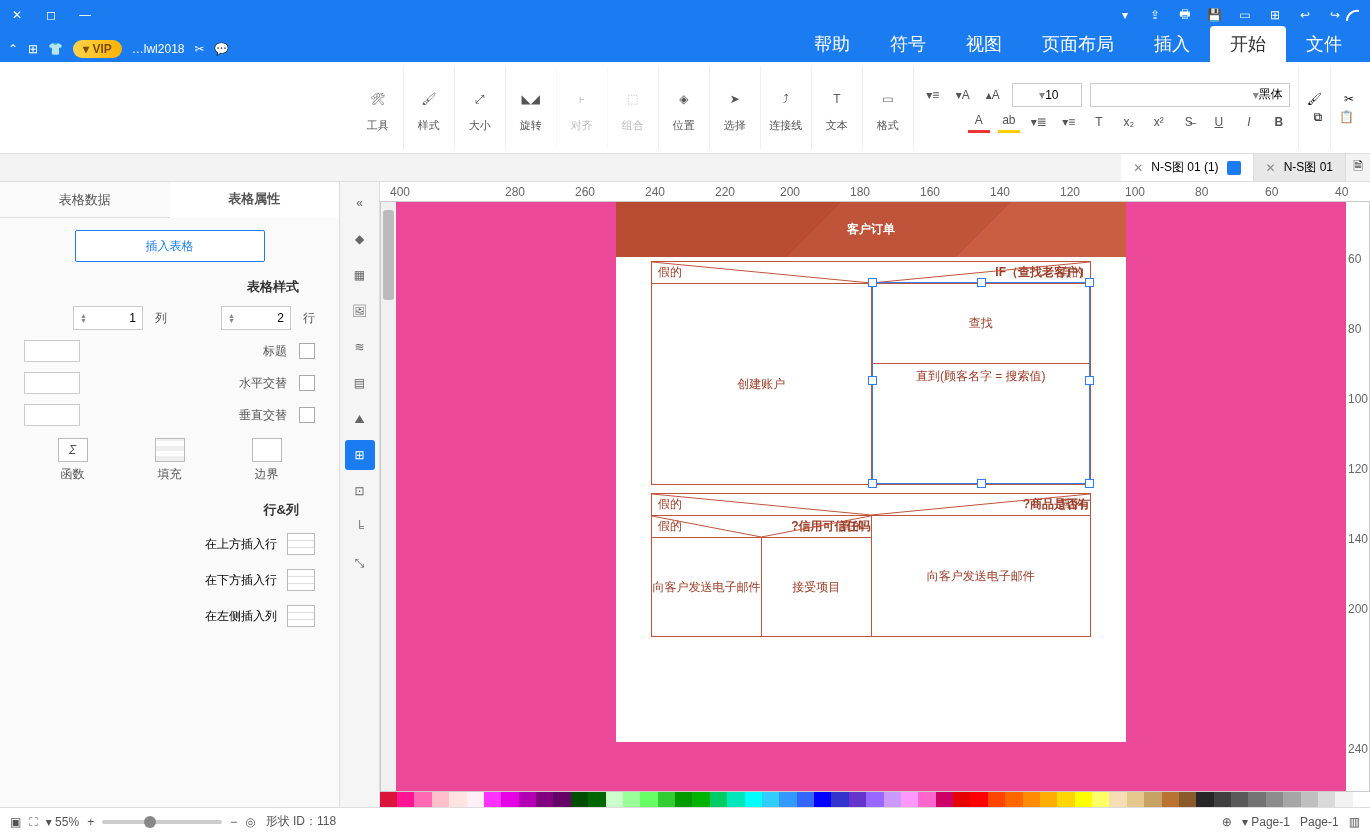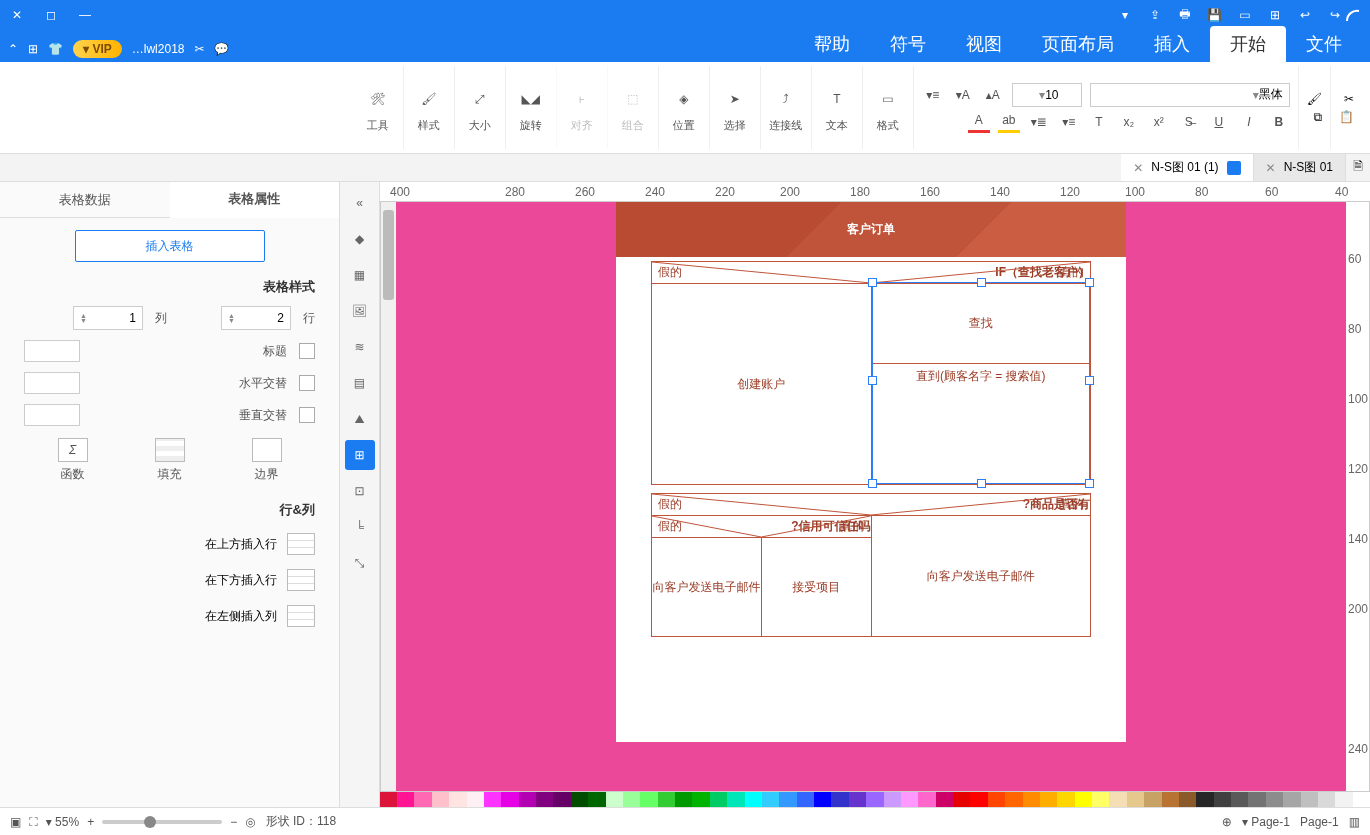--- a/index.html
+++ b/index.html
@@ -42,21 +42,21 @@
 .dtab .dicon{width:14px;height:14px;background:#1a7cf0;border-radius:2px}
 
 
 .main{flex:1;display:flex;min-height:0}
 .sidepanel{width:340px;background:#fafafa;border-inline-start:1px solid #ddd;display:flex;flex-direction:column}
 .sp-tabs{height:36px;display:flex;border-bottom:1px solid #ddd}
 .sp-tab{flex:1;display:flex;align-items:center;justify-content:center;font-size:13px;color:#555}
 .sp-tab.active{background:#fff;font-weight:bold;border-bottom:2px solid #fff;margin-bottom:-1px}
 .sp-body{flex:1;padding:12px 24px;overflow:auto}
 .btn-ins{width:190px;height:32px;border:1px solid #1a7cf0;color:#1a7cf0;background:#fff;display:flex;align-items:center;justify-content:center;margin:0 auto 16px;border-radius:2px}
-.sec-h{font-weight:bold;font-size:13px;color:#333;margin:6px 0}
+.sec-h{font-weight:bold;font-size:13px;color:#333;margin:6px 16px}
 .frow{display:flex;align-items:center;gap:12px;margin:10px 0}
 .frow label{color:#555}
 .nbox{width:70px;height:24px;border:1px solid #ccc;background:#fff;display:flex;align-items:center;padding:0 6px;justify-content:space-between}
 .nbox .sp{display:flex;flex-direction:column;line-height:5px;font-size:7px;color:#888}
 .cbox{width:56px;height:22px;border:1px solid #ccc;background:#fff}
 .chk{width:16px;height:16px;border:1px solid #aaa;background:#fff}
 .trio{display:flex;justify-content:space-around;margin-top:12px}
 .trio .it{display:flex;flex-direction:column;align-items:center;gap:4px;color:#555}
 .trio .sq{width:30px;height:24px;border:1px solid #bbb;background:#fff}
 .row-op{display:flex;align-items:center;gap:10px;margin:14px 0}

